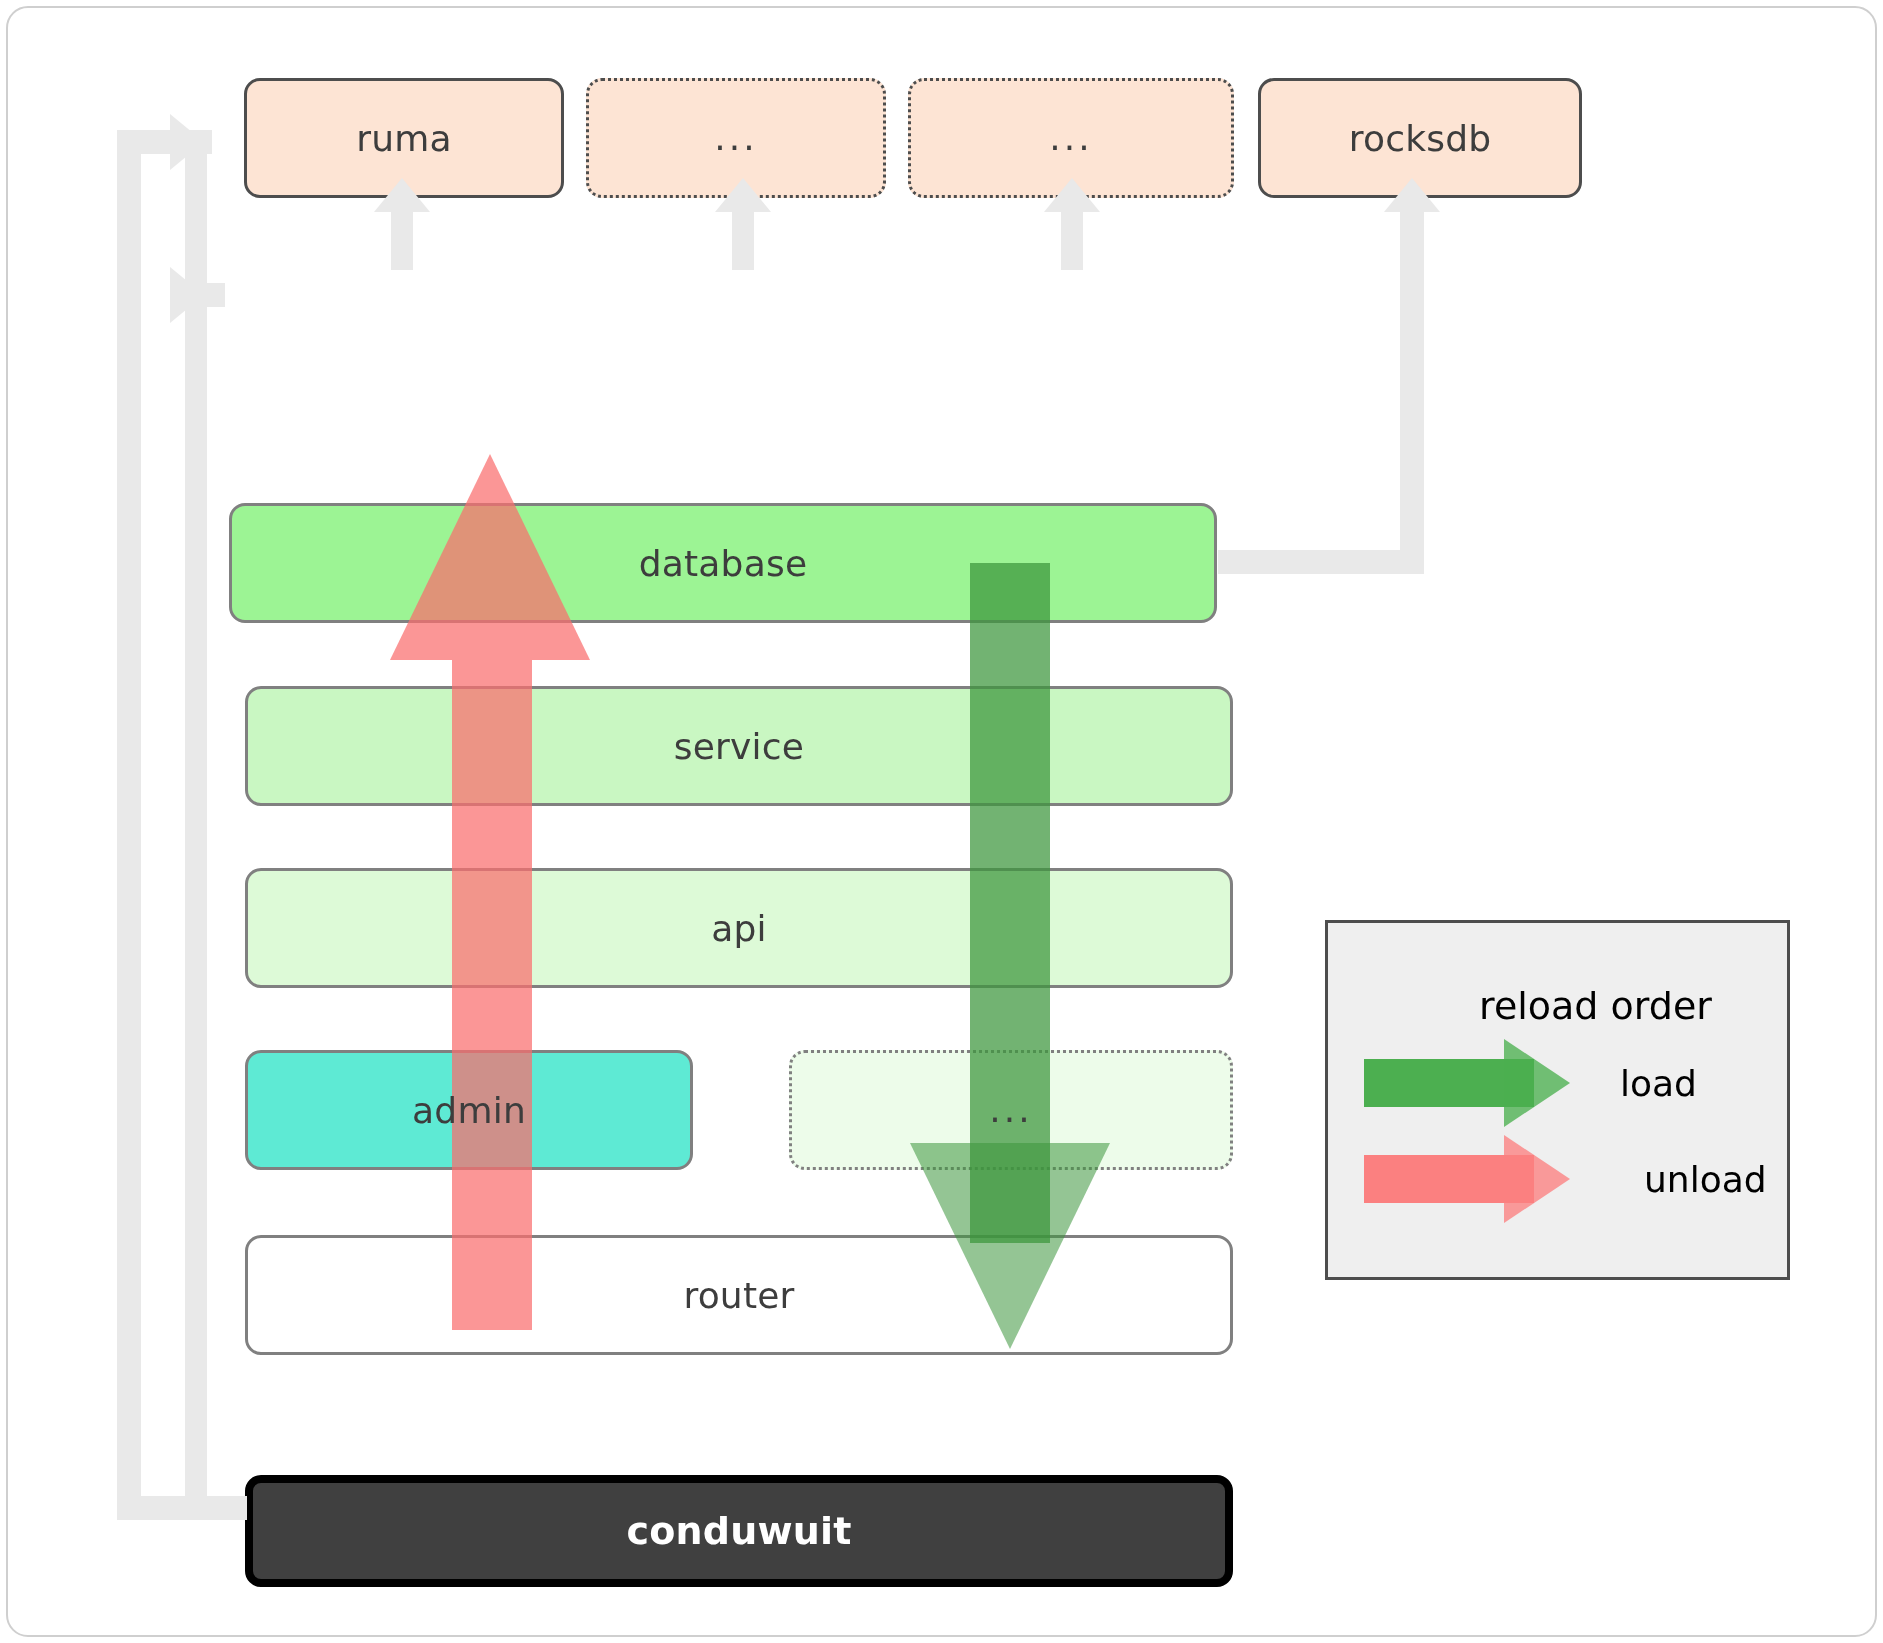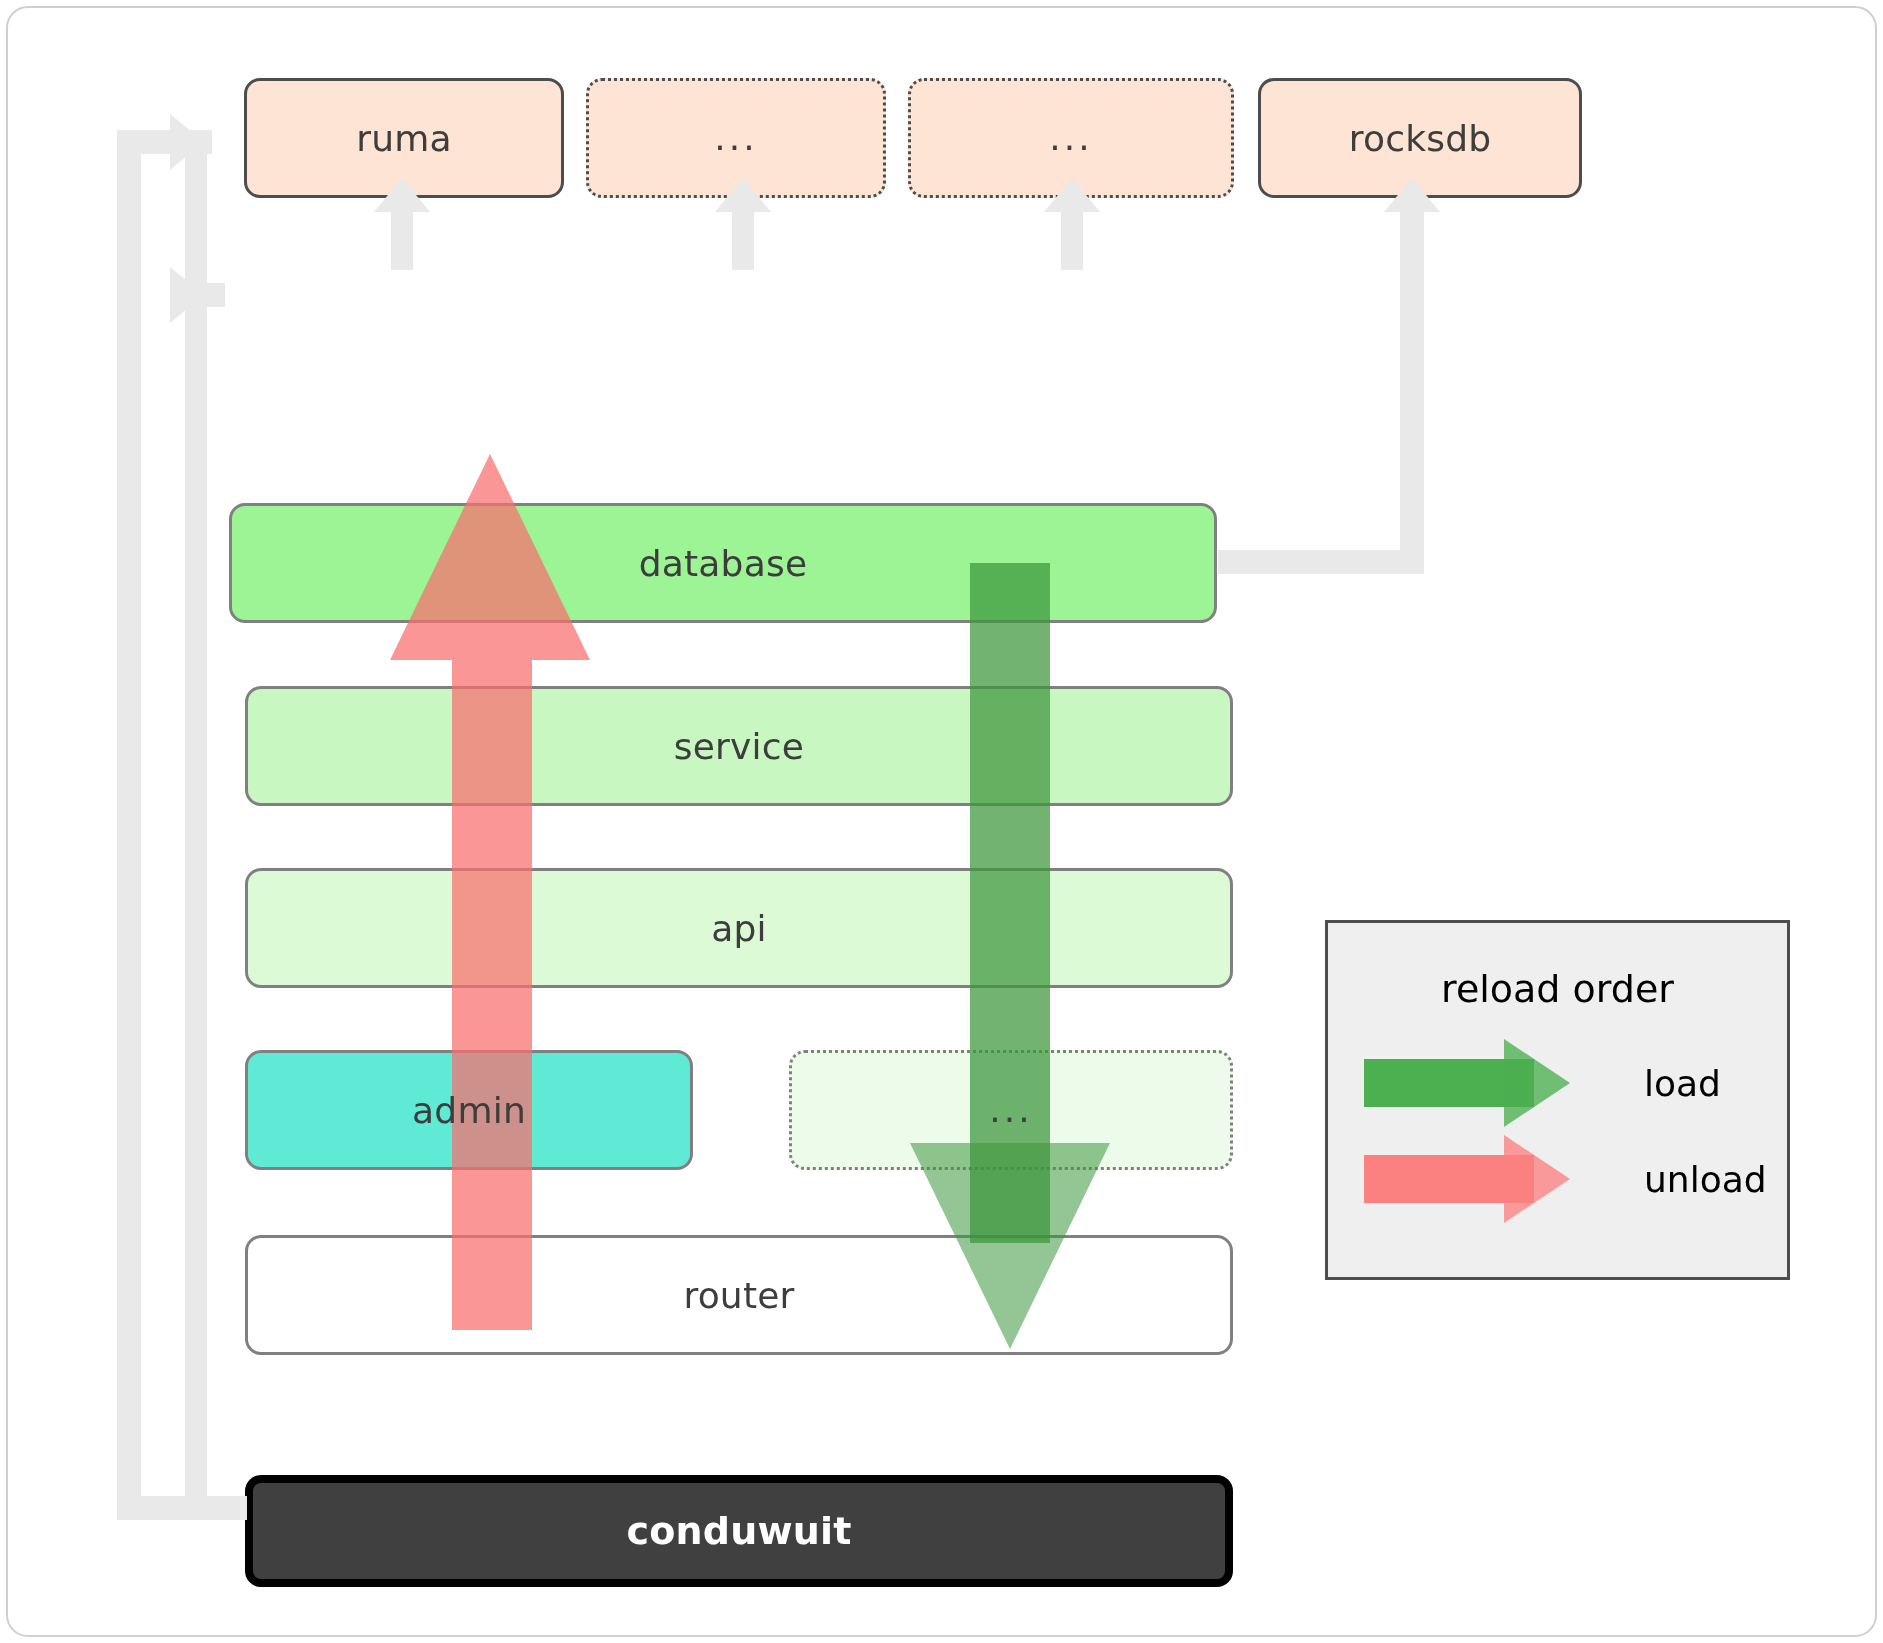--- a/index.html
+++ b/index.html
@@ -116,27 +116,27 @@
     <div class="shaft" style="left:62px;top:110px;width:80px;height:670px;background:rgba(250,110,110,.72);"></div>
     <div class="head" style="left:0px;top:-96px;border-left:100px solid transparent;border-right:100px solid transparent;border-bottom:206px solid rgba(250,110,110,.72);"></div>
   </div>
 
   <div class="flow" style="left:900px;top:563px;width:200px;height:790px;">
     <div class="shaft" style="left:70px;top:0px;width:80px;height:680px;background:rgba(60,150,60,.72);"></div>
     <div class="head" style="left:10px;top:580px;border-left:100px solid transparent;border-right:100px solid transparent;border-top:206px solid rgba(60,150,60,.55);"></div>
   </div>
 
   <div class="legend" style="left:1325px;top:920px;width:465px;height:360px;">
-    <div class="legend-title" style="top:44px;">reload order</div>
+    <div class="legend-title" style="top:61px;margin-left:38px;">reload order</div>
 
     <div class="leg-row" style="left:36px;top:136px;">
       <div class="leg-bar" style="width:170px;background:#4caf50;">
         <div class="leg-head" style="left:140px;border-top:44px solid transparent;border-bottom:44px solid transparent;border-left:66px solid rgba(76,175,80,.78);"></div>
       </div>
-      <div class="leg-label" style="margin-left:110px;">load</div>
+      <div class="leg-label" style="margin-left:86px;">load</div>
     </div>
 
     <div class="leg-row" style="left:36px;top:232px;">
       <div class="leg-bar" style="width:170px;background:#fb8080;">
         <div class="leg-head" style="left:140px;border-top:44px solid transparent;border-bottom:44px solid transparent;border-left:66px solid rgba(251,128,128,.78);"></div>
       </div>
       <div class="leg-label" style="margin-left:110px;">unload</div>
     </div>
   </div>
 </div>

